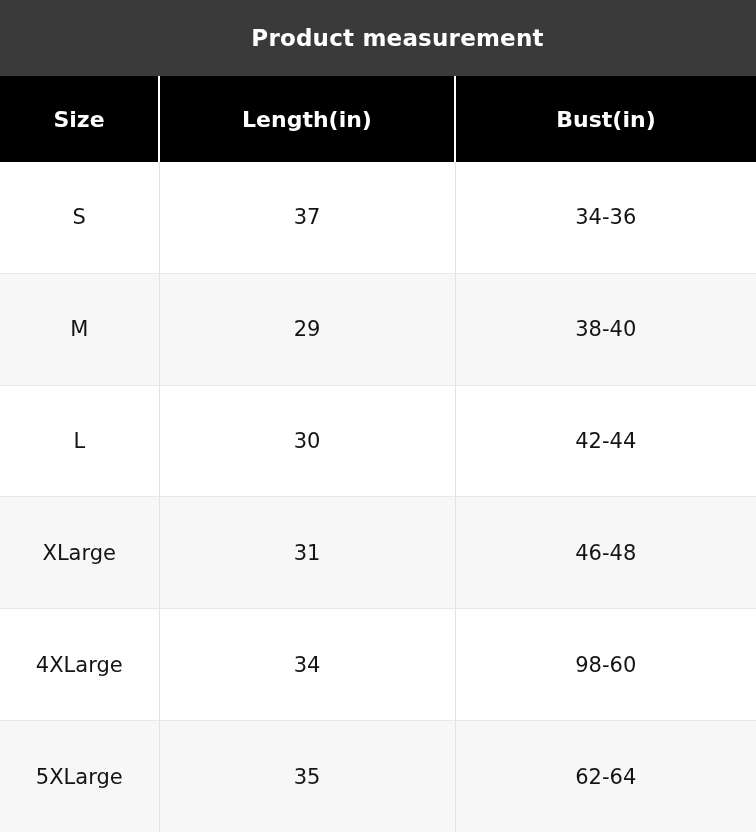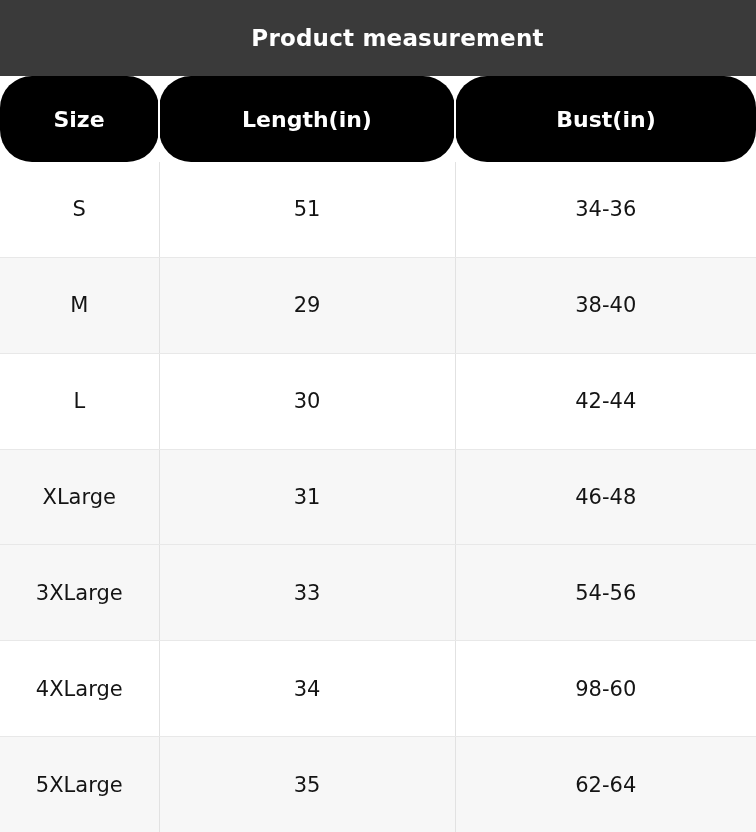--- a/index.html
+++ b/index.html
@@ -39,21 +39,20 @@
     background: #000000;
     color: #ffffff;
     font-size: 22px;
     font-weight: bold;
     text-align: center;
     height: 84px;
     border-right: 2px solid #ffffff;
     border-left: none;
     border-top: none;
     border-bottom: none;
-    border-radius: 32px;
   }
   .head-cell:last-child {
     border-right: none;
   }
 
   .data-cell {
     text-align: center;
     font-size: 21px;
     height: 84px;
     color: #141414;
@@ -92,43 +91,38 @@
     </tr>
     <tr>
       <th class="head-cell">Size</th>
       <th class="head-cell">Length(in)</th>
       <th class="head-cell">Bust(in)</th>
     </tr>
   </thead>
   <tbody>
     <tr class="">
       <td class="data-cell">S</td>
-      <td class="data-cell">51</td>
+      <td class="data-cell">37</td>
       <td class="data-cell">34-36</td>
     </tr>
     <tr class="alt">
       <td class="data-cell">M</td>
       <td class="data-cell">29</td>
       <td class="data-cell">38-40</td>
     </tr>
     <tr class="">
       <td class="data-cell">L</td>
       <td class="data-cell">30</td>
       <td class="data-cell">42-44</td>
     </tr>
     <tr class="alt">
       <td class="data-cell">XLarge</td>
       <td class="data-cell">31</td>
       <td class="data-cell">46-48</td>
     </tr>
-    <tr class="alt">
-      <td class="data-cell">3XLarge</td>
-      <td class="data-cell">33</td>
-      <td class="data-cell">54-56</td>
-    </tr>
     <tr class="">
       <td class="data-cell">4XLarge</td>
       <td class="data-cell">34</td>
       <td class="data-cell">98-60</td>
     </tr>
     <tr class="alt last-row">
       <td class="data-cell">5XLarge</td>
       <td class="data-cell">35</td>
       <td class="data-cell">62-64</td>
     </tr>

